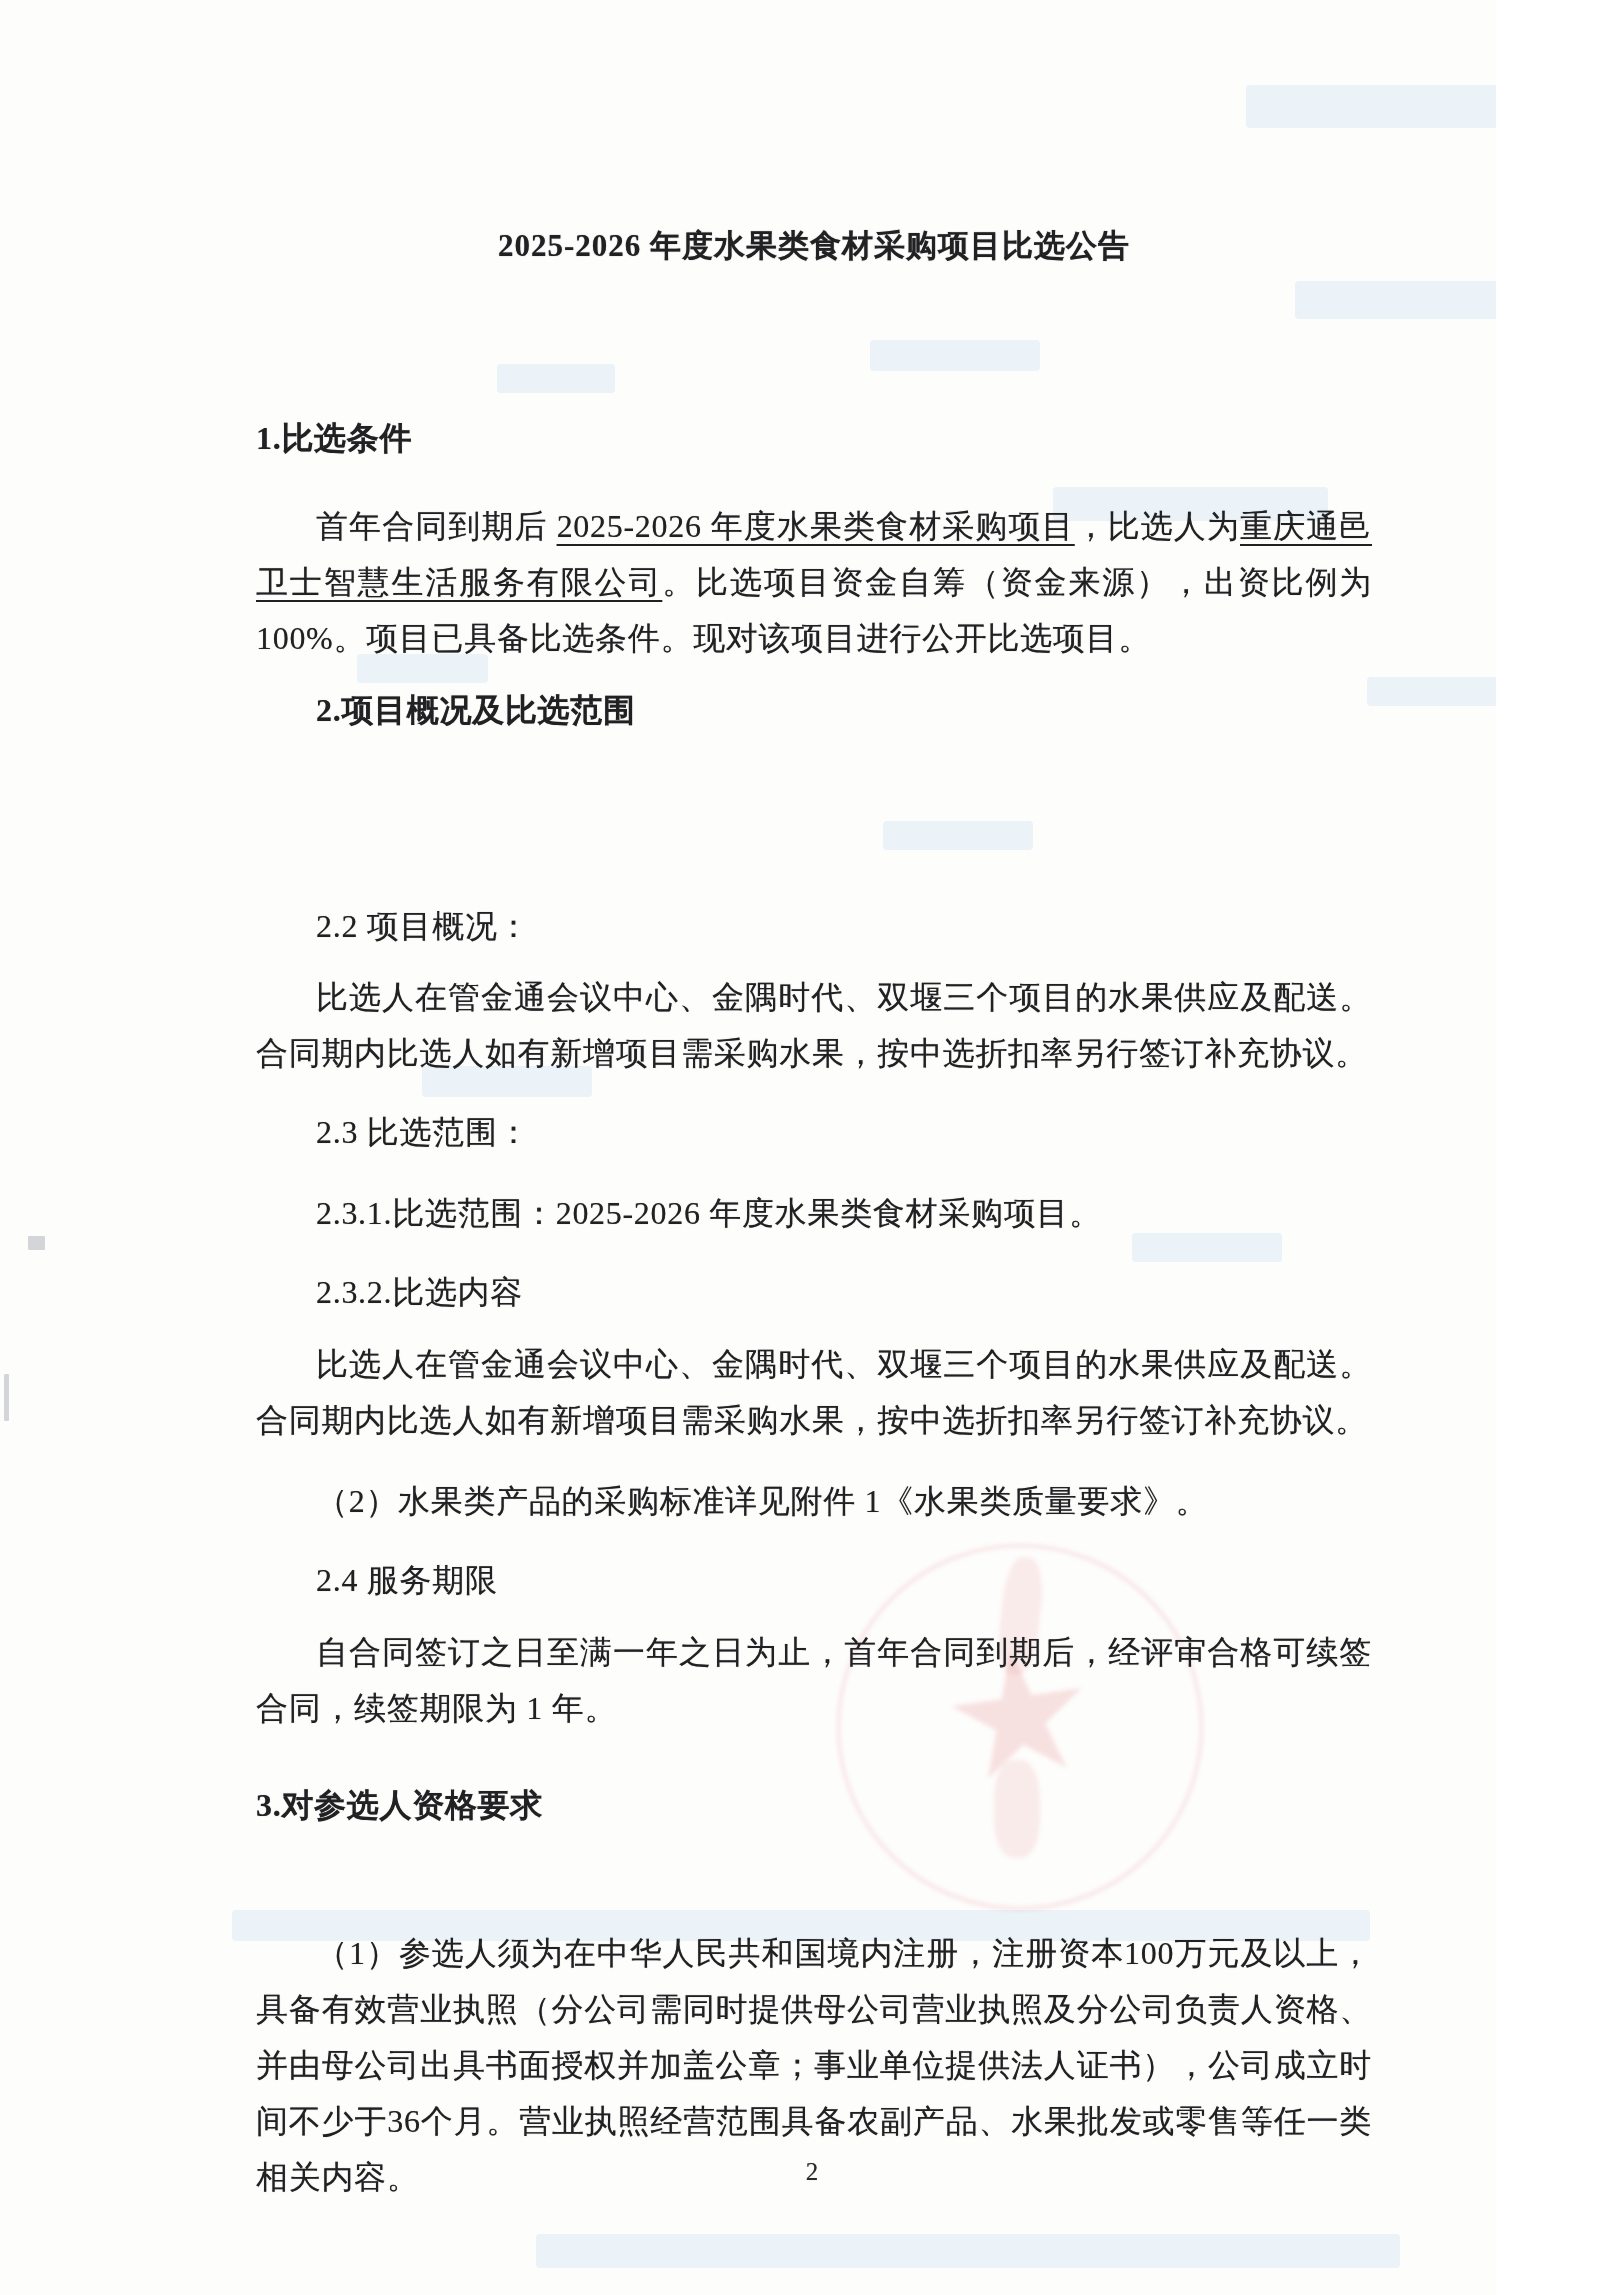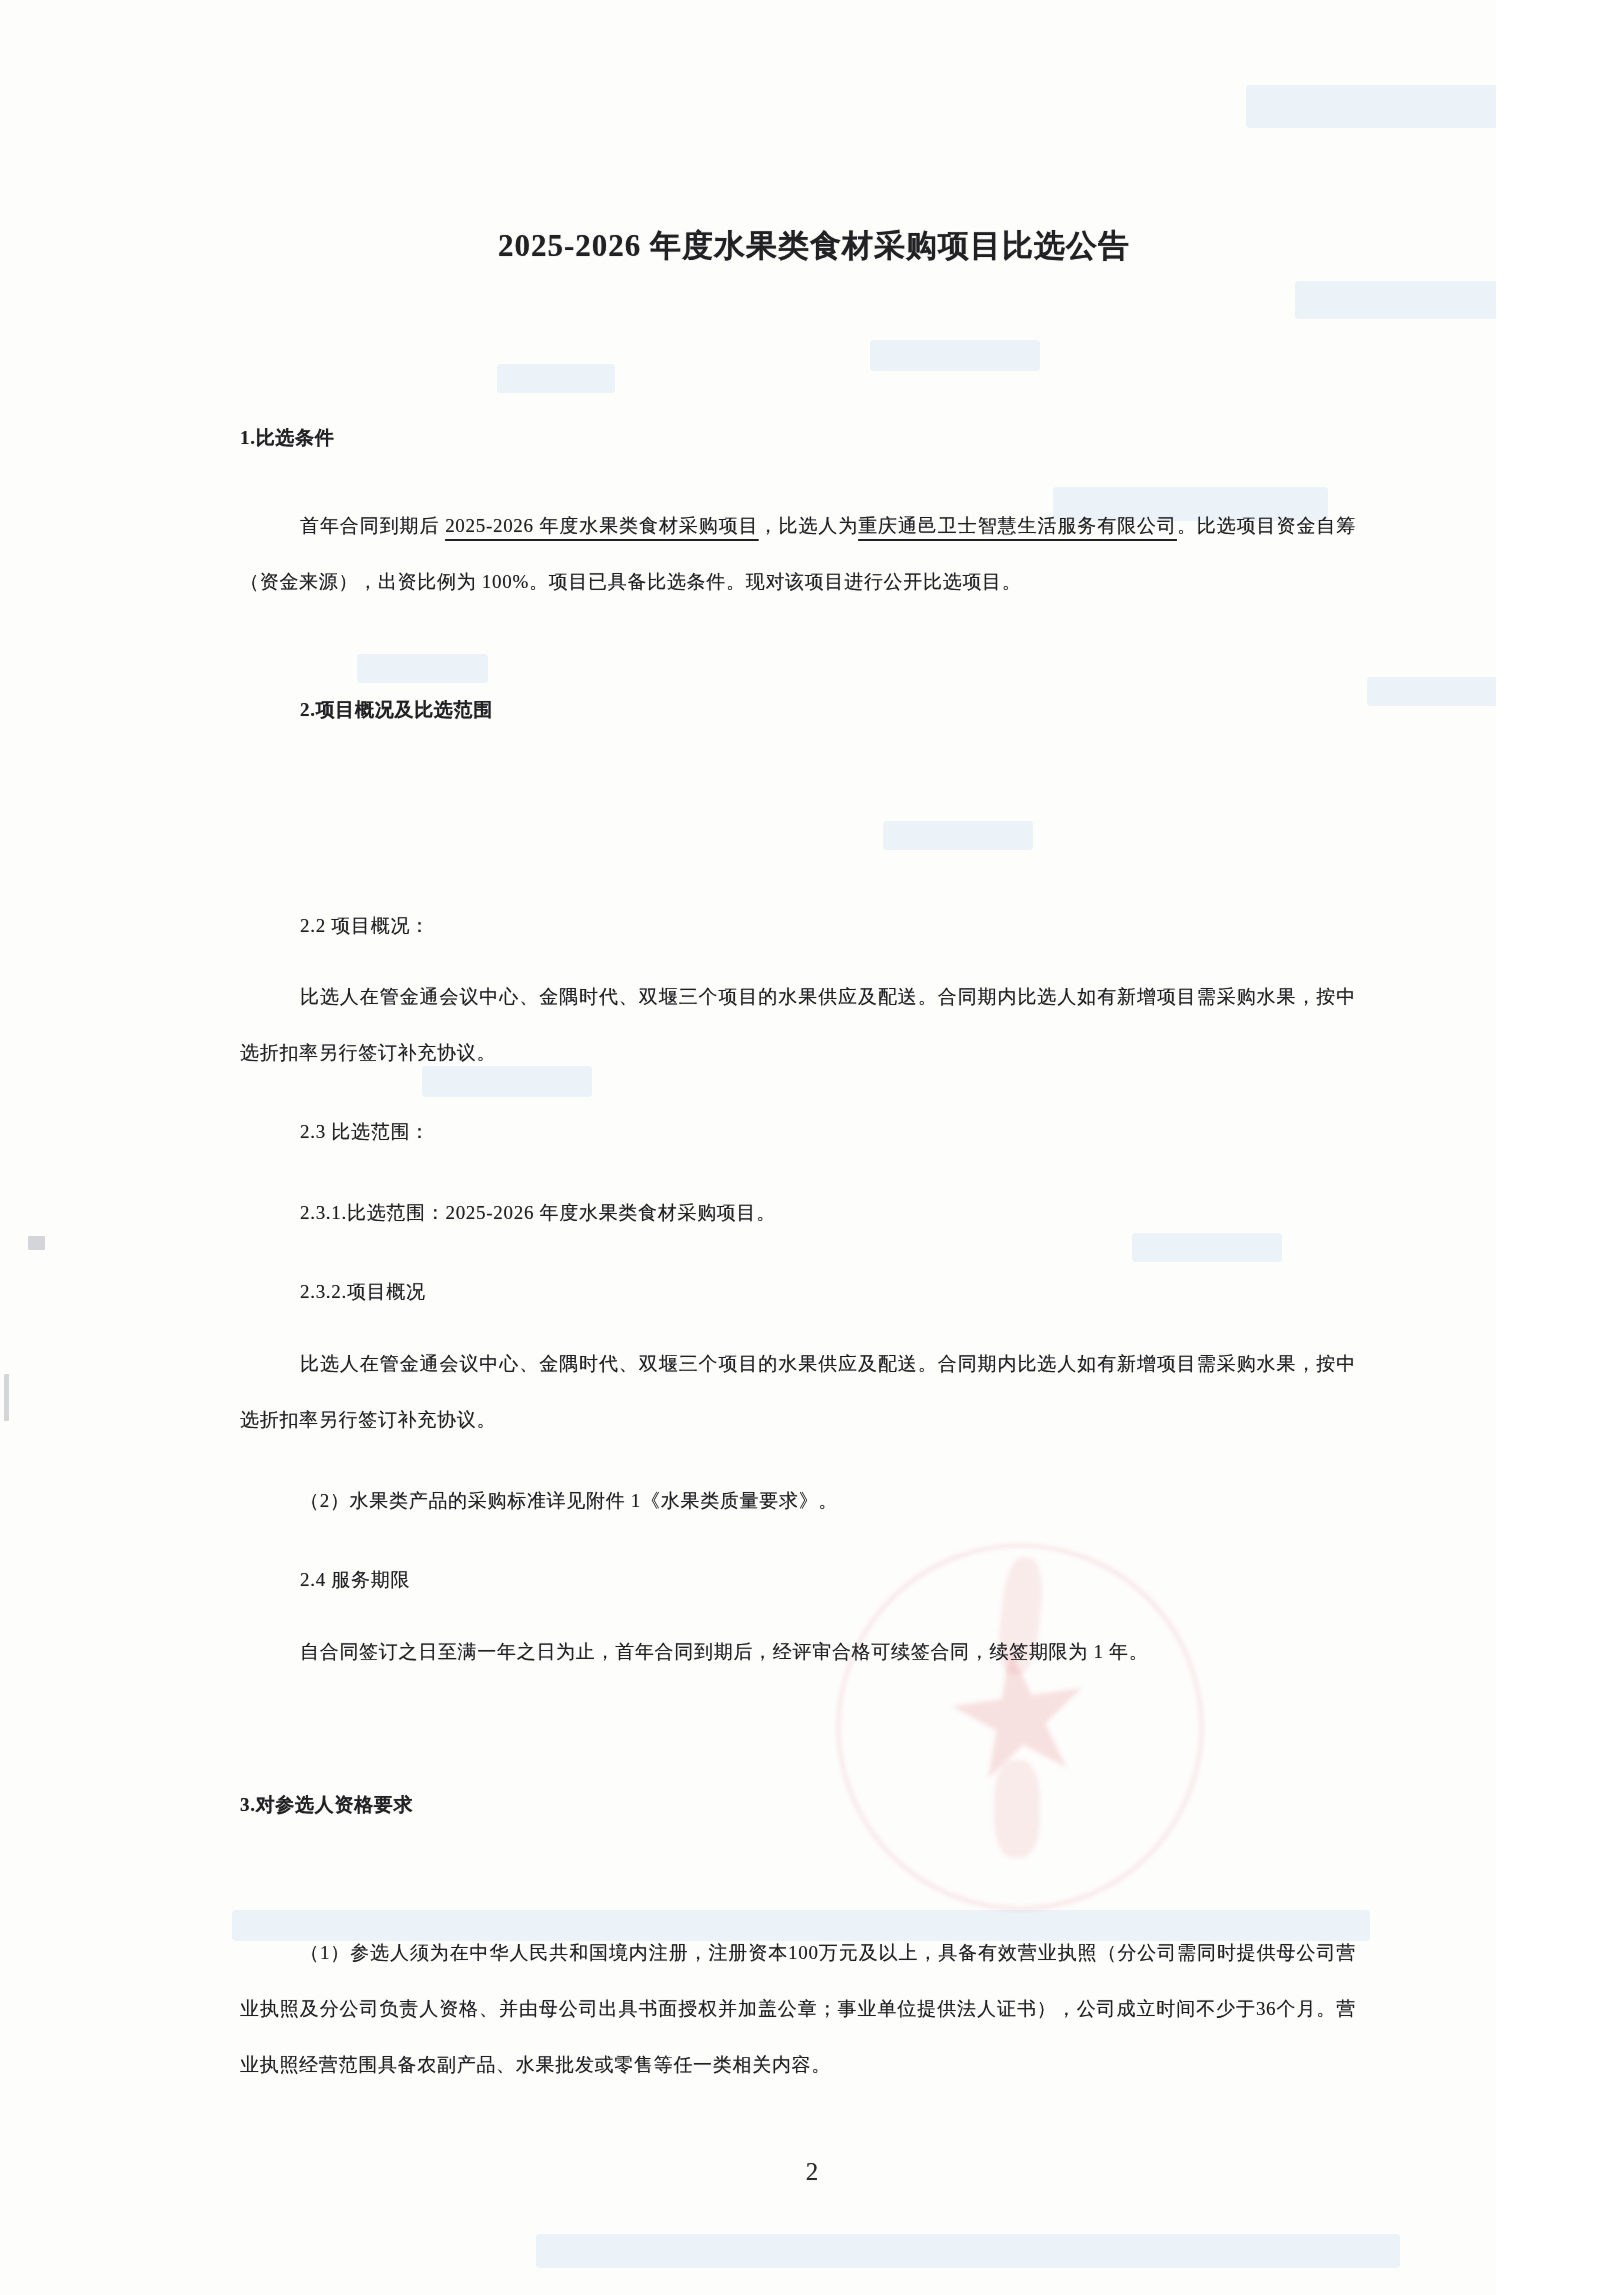--- a/index.html
+++ b/index.html
@@ -7,22 +7,22 @@
     width:1624px; height:2295px;
     background:#ffffff;
     font-family:"Liberation Serif","DejaVu Serif",serif;
   }
   .page {
     position:relative; width:1496px; height:2295px;
     background:#fdfdfc; overflow:hidden;
     color:#212124;
   }
   .blk {
-    position:absolute; left:240px; width:1116px;
-    font-size:19px; line-height:56px;
+    position:absolute; left:256px; width:1116px;
+    font-size:32px; line-height:56px;
     text-align:justify; letter-spacing:0.7px;
     text-shadow:0 0 0.8px rgba(45,45,48,0.55);
     white-space:pre-wrap;
   }
   .indent { text-indent:60px; }
   .bold { font-weight:bold; }
   .title {
     position:absolute; left:256px; width:1116px; top:218px;
     text-align:center; font-size:31px; font-weight:bold; line-height:56px;
     letter-spacing:1px;
@@ -106,21 +106,21 @@
 
 
   <div class="blk indent" style="top:898px;">2.2 项目概况：</div>
 
   <div class="blk indent" style="top:969px;">比选人在管金通会议中心、金隅时代、双堰三个项目的水果供应及配送。合同期内比选人如有新增项目需采购水果，按中选折扣率另行签订补充协议。</div>
 
   <div class="blk indent" style="top:1104px;">2.3 比选范围：</div>
 
   <div class="blk indent" style="top:1185px;">2.3.1.比选范围：2025-2026 年度水果类食材采购项目。</div>
 
-  <div class="blk indent" style="top:1264px;">2.3.2.项目概况</div>
+  <div class="blk indent" style="top:1264px;">2.3.2.比选内容</div>
 
   <div class="blk indent" style="top:1336px;">比选人在管金通会议中心、金隅时代、双堰三个项目的水果供应及配送。合同期内比选人如有新增项目需采购水果，按中选折扣率另行签订补充协议。</div>
 
   <div class="blk indent" style="top:1473px;">（2）水果类产品的采购标准详见附件 1《水果类质量要求》。</div>
 
   <div class="blk indent" style="top:1552px;">2.4 服务期限</div>
 
   <div class="blk indent" style="top:1624px;">自合同签订之日至满一年之日为止，首年合同到期后，经评审合格可续签合同，续签期限为 1 年。</div>
 
   <div class="blk bold" style="top:1777px;">3.对参选人资格要求</div>

